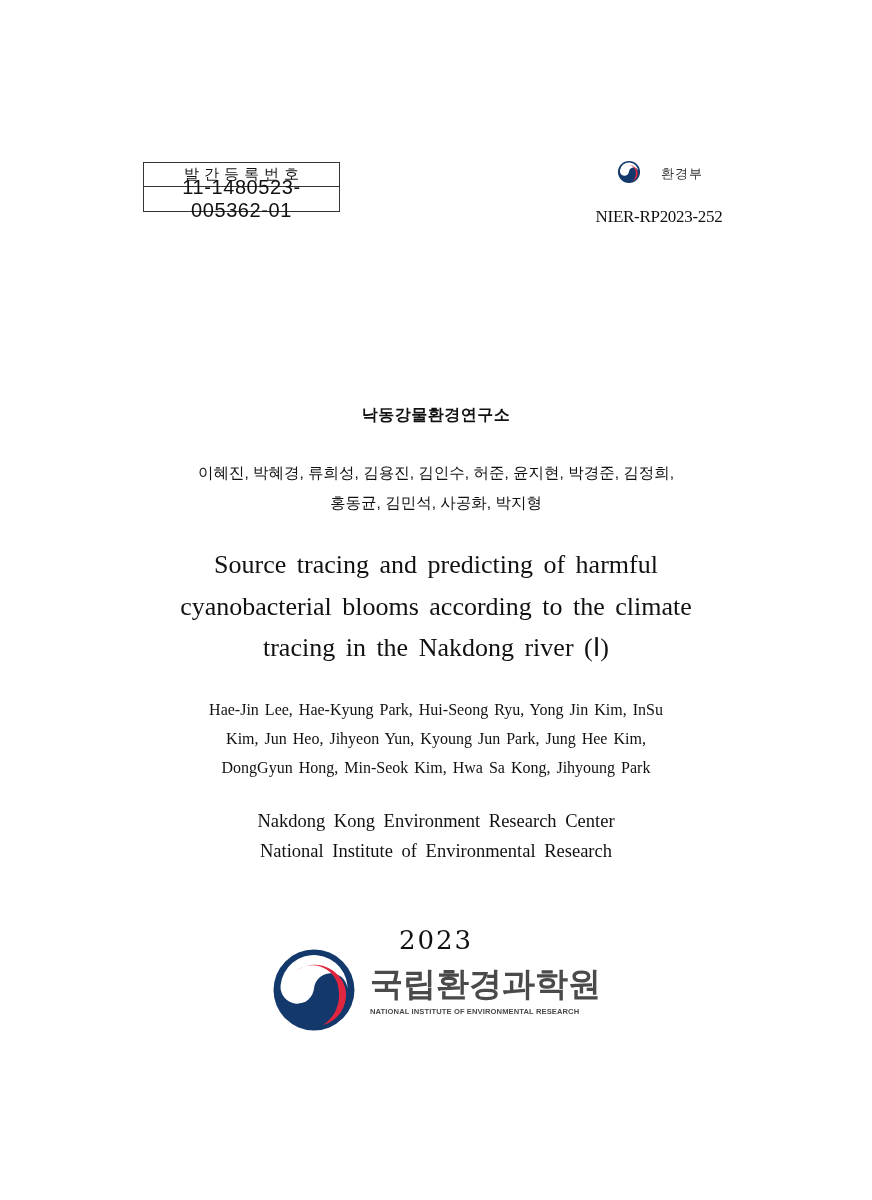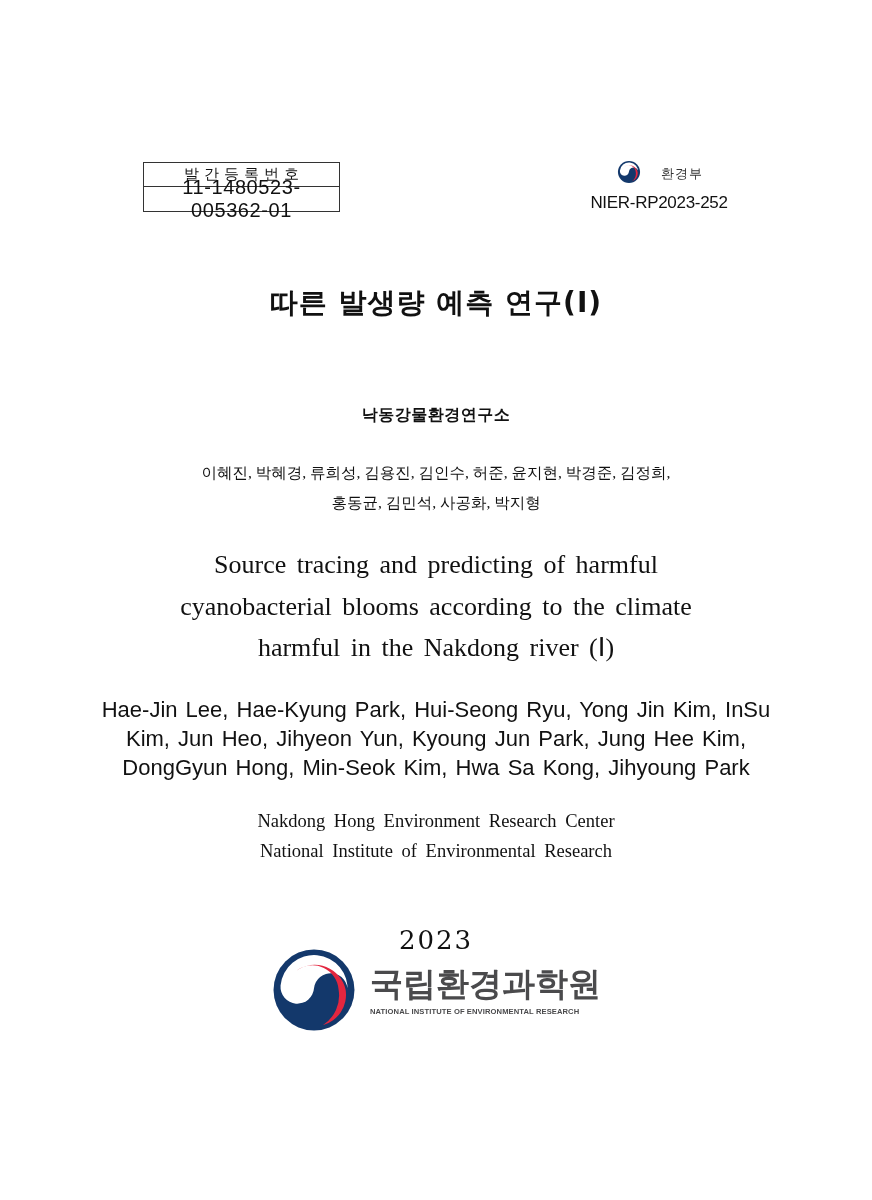--- a/index.html
+++ b/index.html
@@ -57,23 +57,23 @@
       height: 28px;
       margin-left: 10px;
     }
     .ministry .brand-name {
       font-family: "DejaVu Sans", sans-serif;
       font-size: 13px;
       color: #333333;
       letter-spacing: 1px;
     }
     .ministry .code {
-      font-family: Liberation Sans, sans-serif;
+      font-family: Liberation Serif, serif;
       font-size: 17px;
-      margin-top: 5px;
+      margin-top: 19px;
       margin-left: 8px;
       letter-spacing: -0.3px;
     }
     .centered {
       position: absolute;
       left: 0;
       width: 872px;
       text-align: center;
     }
     .kr-title {
@@ -87,38 +87,38 @@
     .kr-org {
       top: 403px;
       font-family: "DejaVu Sans", sans-serif;
       font-weight: bold;
       font-size: 16px;
       line-height: 24px;
       letter-spacing: 0.5px;
     }
     .kr-authors {
       top: 458px;
-      font-family: Liberation Serif, serif;
+      font-family: Liberation Sans, sans-serif;
       font-size: 15.5px;
       line-height: 30px;
       padding: 0 150px;
       box-sizing: border-box;
     }
     .en-title {
       top: 544px;
       font-family: "Liberation Serif", serif;
       font-weight: normal;
       font-size: 26px;
       line-height: 41.5px;
       word-spacing: 4px;
     }
     .en-authors {
       top: 695px;
-      font-family: Liberation Sans, sans-serif;
-      font-size: 22px;
+      font-family: Liberation Serif, serif;
+      font-size: 16px;
       line-height: 29px;
       word-spacing: 2px;
     }
     .en-org {
       top: 806px;
       font-family: "Liberation Serif", serif;
       font-size: 18.5px;
       line-height: 30px;
       word-spacing: 4px;
     }
@@ -177,44 +177,43 @@
         <path d="M12 45 A38 38 0 0 1 88 52 A19 19 0 0 0 50 48 A19 19 0 0 1 12 45 Z" fill="#ffffff"></path>
         <path d="M30 28 A36 36 0 0 1 86 50 A36 36 0 0 1 60 90 A40 40 0 0 0 78 50 A30 30 0 0 0 30 28 Z" fill="#e3263f"></path>
       </svg>
     </span>
     <span class="brand-name">환경부</span>
   </div>
   <div class="code">NIER-RP2023-252</div>
 </div>
 
 <div class="centered kr-title">
-  <span class="line">따른 발생량 예측 연구(Ⅰ)</span>
 </div>
 
 <div class="centered kr-org">낙동강물환경연구소</div>
 
 <div class="centered kr-authors">
   <span class="line">이혜진, 박혜경, 류희성, 김용진, 김인수, 허준, 윤지현, 박경준, 김정희,</span>
   <span class="line">홍동균, 김민석, 사공화, 박지형</span>
 </div>
 
 <div class="centered en-title">
   <span class="line">Source tracing and predicting of harmful</span>
   <span class="line">cyanobacterial blooms according to the climate</span>
-  <span class="line">harmful in the Nakdong river (Ⅰ)</span>
+  <span class="line">tracing in the Nakdong river (Ⅰ)</span>
 </div>
 
 <div class="centered en-authors">
   <span class="line">Hae-Jin Lee, Hae-Kyung Park, Hui-Seong Ryu, Yong Jin Kim, InSu</span>
   <span class="line">Kim, Jun Heo, Jihyeon Yun, Kyoung Jun Park, Jung Hee Kim,</span>
   <span class="line">DongGyun Hong, Min-Seok Kim, Hwa Sa Kong, Jihyoung Park</span>
 </div>
 
 <div class="centered en-org">
-  <span class="line">Nakdong Hong Environment Research Center</span>
+  <span class="line">Nakdong Kong Environment Research Center</span>
   <span class="line">National Institute of Environmental Research</span>
 </div>
 
 <div class="centered year">2023</div>
 
 <div class="institute-logo">
   <span>
     <svg width="88" height="88" viewBox="0 0 100 100">
       <circle cx="50" cy="50" r="46" fill="#13386b"></circle>
       <path d="M12 45 A38 38 0 0 1 88 52 A19 19 0 0 0 50 48 A19 19 0 0 1 12 45 Z" fill="#ffffff"></path>

